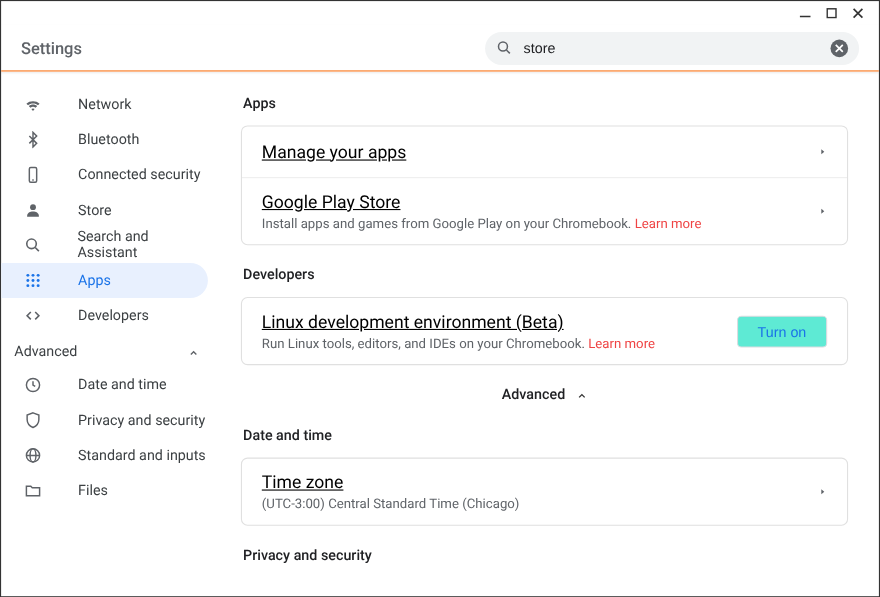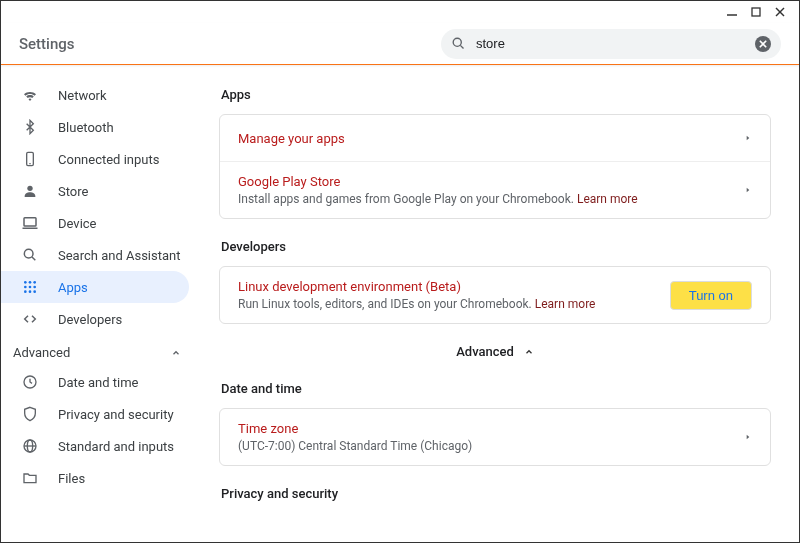--- a/index.html
+++ b/index.html
@@ -13,39 +13,39 @@
   .search-wrap { flex: 1; display: flex; justify-content: flex-end; }
   .search { display: flex; align-items: center; width: 340px; height: 30px; background: #f1f3f4; border-radius: 40px; padding: 0 10px; }
   .search .si { margin-right: 10px; color: #5f6368; display:flex; }
   .search input { flex: 1; border: none; background: transparent; outline: none; font-size: 13px; color: #202124; }
   .search .clear { width: 16px; height: 16px; border-radius: 50%; background: #5f6368; color: #fff; display:flex; align-items:center; justify-content:center; cursor:pointer; }
   .search .clear svg { width: 8px; height: 8px; }
   
   .body { display: flex; height: calc(100% - 64px); }
   
   .sidebar { width: 200px; padding-top: 14px; overflow-y: auto; }
-  .nav-item { display: flex; align-items: center; height: 32px; padding-left: 20px; gap: 19px; color: #5f6368; cursor: pointer; border-top-right-radius: 16px; border-bottom-right-radius: 16px; margin-right: 12px; }
+  .nav-item { display: flex; align-items: center; height: 32px; padding-left: 20px; gap: 32px; color: #5f6368; cursor: pointer; border-top-right-radius: 16px; border-bottom-right-radius: 16px; margin-right: 12px; }
   .nav-item .icon { width: 18px; height: 18px; display:flex; align-items:center; justify-content:center; color:#5f6368; }
   .nav-item span.label { font-size: 13px; color: #3c4043; }
   .nav-item.active { background: #e8f0fe; }
   .nav-item.active .icon, .nav-item.active span.label { color: #1a73e8; }
   .nav-section-title { font-size: 13px; color: #3c4043; padding: 10px 20px 6px 12px; display:flex; align-items:center; justify-content:space-between; cursor:pointer; }
   .nav-section-title .chev { color:#5f6368; }
   
   .content { flex: 1; padding: 18px 28px 0 18px; overflow-y: auto; }
   .section-title { font-size: 13px; font-weight: 500; color: #202124; margin: 4px 0 12px 2px; }
   .card { border: 1px solid #e0e0e0; border-radius: 6px; margin-bottom: 20px; background:#fff; }
   .row { display: flex; align-items: center; padding: 12px 18px; min-height: 46px; }
   .row + .row { border-top: 1px solid #eee; justify-content: flex-end; }
   .row .texts { flex: 1; }
-  .row .title { font-size: 13px; color: #b91c1c; }
+  .row .title { font-size: 16px; color: #000000; text-decoration: underline; }
   .row .sub { font-size: 12px; color: #5f6368; margin-top: 3px; }
-  .row .sub a { color: #7f1d1d; text-decoration: none; }
+  .row .sub a { color: #ef4444; text-decoration: none; }
   .row .chev { color: #5f6368; display:flex; }
-  .btn-outline { border: 1px solid #dadce0; background: #fde047; color: #1a73e8; font-size: 13px; font-weight: 500; padding: 6px 18px; border-radius: 4px; cursor: pointer; }
+  .btn-outline { border: 1px solid #dadce0; background: #5eead4; color: #1a73e8; font-size: 13px; font-weight: 500; padding: 6px 18px; border-radius: 4px; cursor: pointer; }
   
   .advanced-divider { display:flex; align-items:center; justify-content:center; gap:10px; color:#202124; font-size:13px; margin: 10px 0 22px 0; cursor:pointer; font-weight:500; }
   
   .toggle { width: 28px; height: 14px; background: #ccc; border-radius: 10px; position: relative; cursor:pointer; }
   .toggle::after { content:""; position:absolute; width: 16px; height: 16px; background:#fff; border:1px solid #bbb; border-radius:50%; top:-2px; left:-1px; box-shadow:0 1px 2px rgba(0,0,0,0.2); }
   
   svg { display:block; }
 </style>
 </head>
 <body>
@@ -112,42 +112,33 @@
       <span class="label">Bluetooth</span>
     </div>
 
     <div class="nav-item">
       <span class="icon">
           <svg width="16" height="16" viewBox="0 0 24 24" fill="none" stroke="#5f6368" stroke-width="2">
             <rect x="7" y="2" width="10" height="20" rx="2"></rect>
             <line x1="11" y1="19" x2="13" y2="19"></line>
           </svg>
         </span>
-      <span class="label">Connected inputs</span>
+      <span class="label">Connected security</span>
     </div>
 
     <div class="nav-item">
       <span class="icon">
           <svg width="16" height="16" viewBox="0 0 24 24" fill="#5f6368">
             <circle cx="12" cy="8" r="4"></circle>
             <path d="M4 20c0-4 4-6 8-6s8 2 8 6v1H4v-1z"></path>
           </svg>
         </span>
       <span class="label">Store</span>
     </div>
 
-    <div class="nav-item">
-      <span class="icon">
-          <svg width="18" height="18" viewBox="0 0 24 24" fill="none" stroke="#5f6368" stroke-width="2">
-            <rect x="4" y="5" width="16" height="11" rx="1"></rect>
-            <line x1="2" y1="19" x2="22" y2="19"></line>
-          </svg>
-        </span>
-      <span class="label">Device</span>
-    </div>
 
 
     <div class="nav-item">
       <span class="icon">
           <svg width="16" height="16" viewBox="0 0 24 24" fill="none" stroke="#5f6368" stroke-width="2.2">
             <circle cx="10" cy="10" r="6.5"></circle>
             <line x1="20" y1="20" x2="15" y2="15"></line>
           </svg>
         </span>
       <span class="label">Search and Assistant</span>
@@ -274,21 +265,21 @@
             <path d="M6 15l6-6 6 6"></path>
           </svg>
         </span>
     </div>
 
     <div class="section-title">Date and time</div>
     <div class="card">
       <div class="row">
         <div class="texts">
           <div class="title">Time zone</div>
-          <div class="sub">(UTC-7:00) Central Standard Time (Chicago)</div>
+          <div class="sub">(UTC-3:00) Central Standard Time (Chicago)</div>
         </div>
         <span class="chev">
             <svg width="8" height="10" viewBox="0 0 24 24" fill="#5f6368">
               <path d="M8 5l8 7-8 7z"></path>
             </svg>
           </span>
       </div>
     </div>
 
     <div class="section-title">Privacy and security</div>

